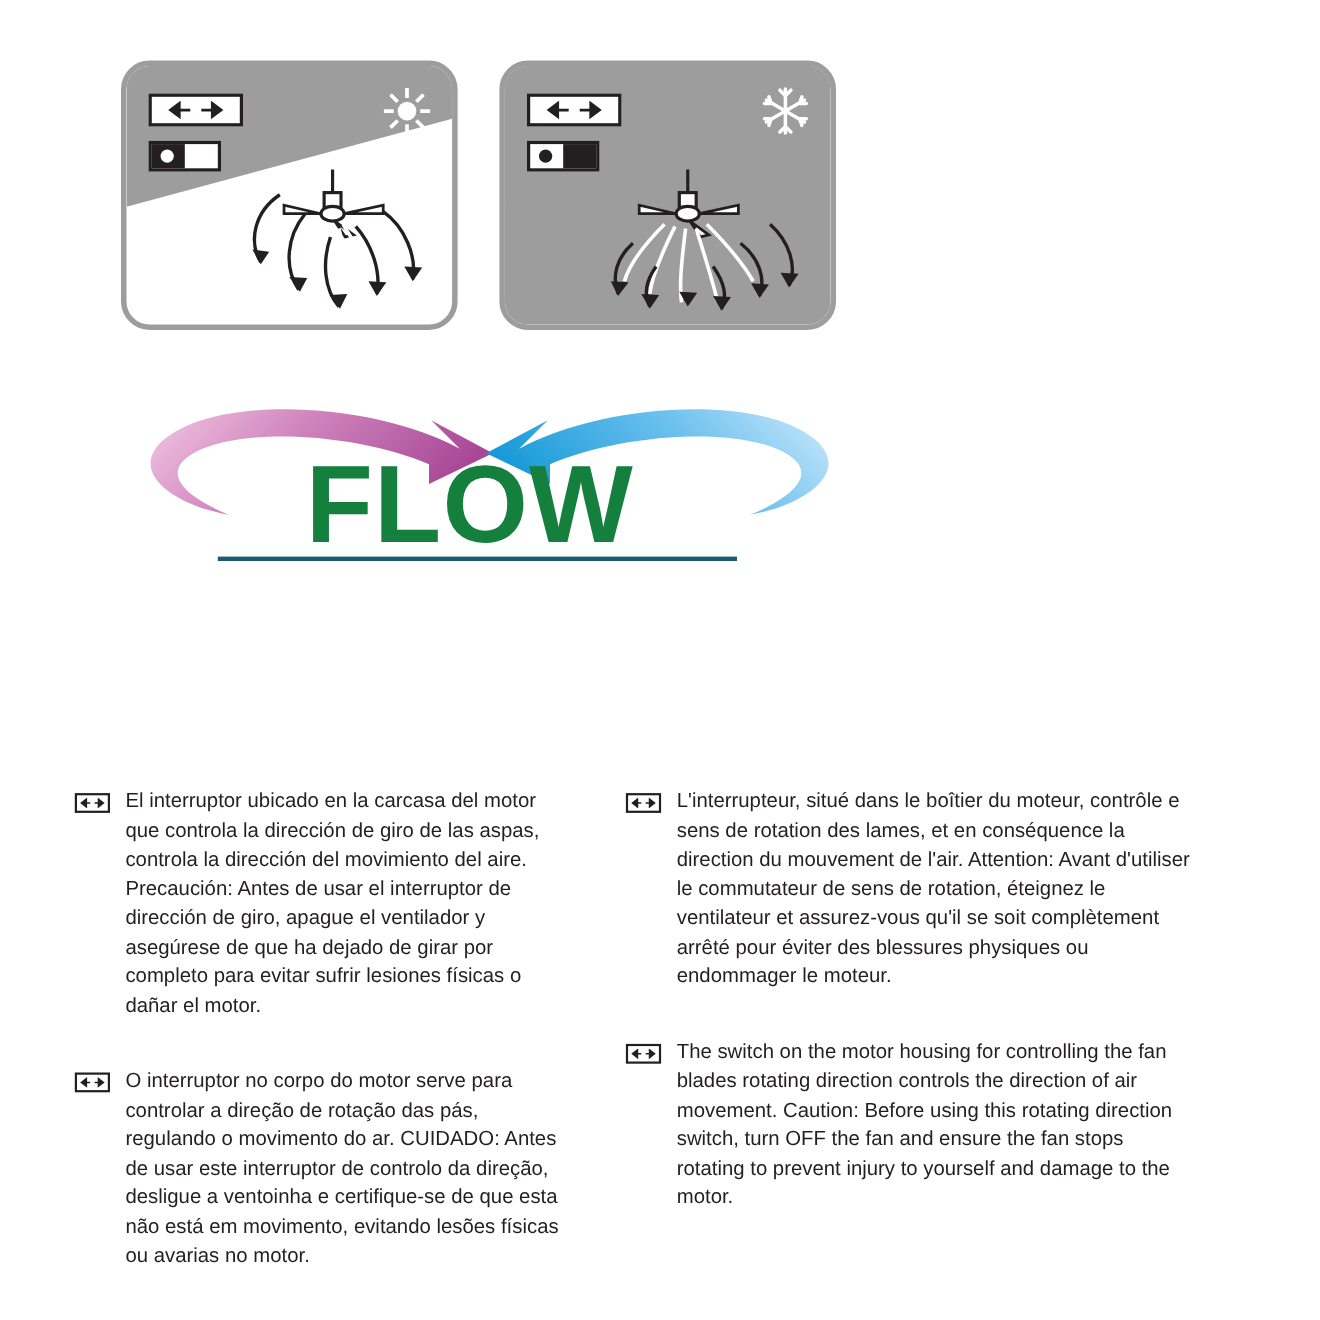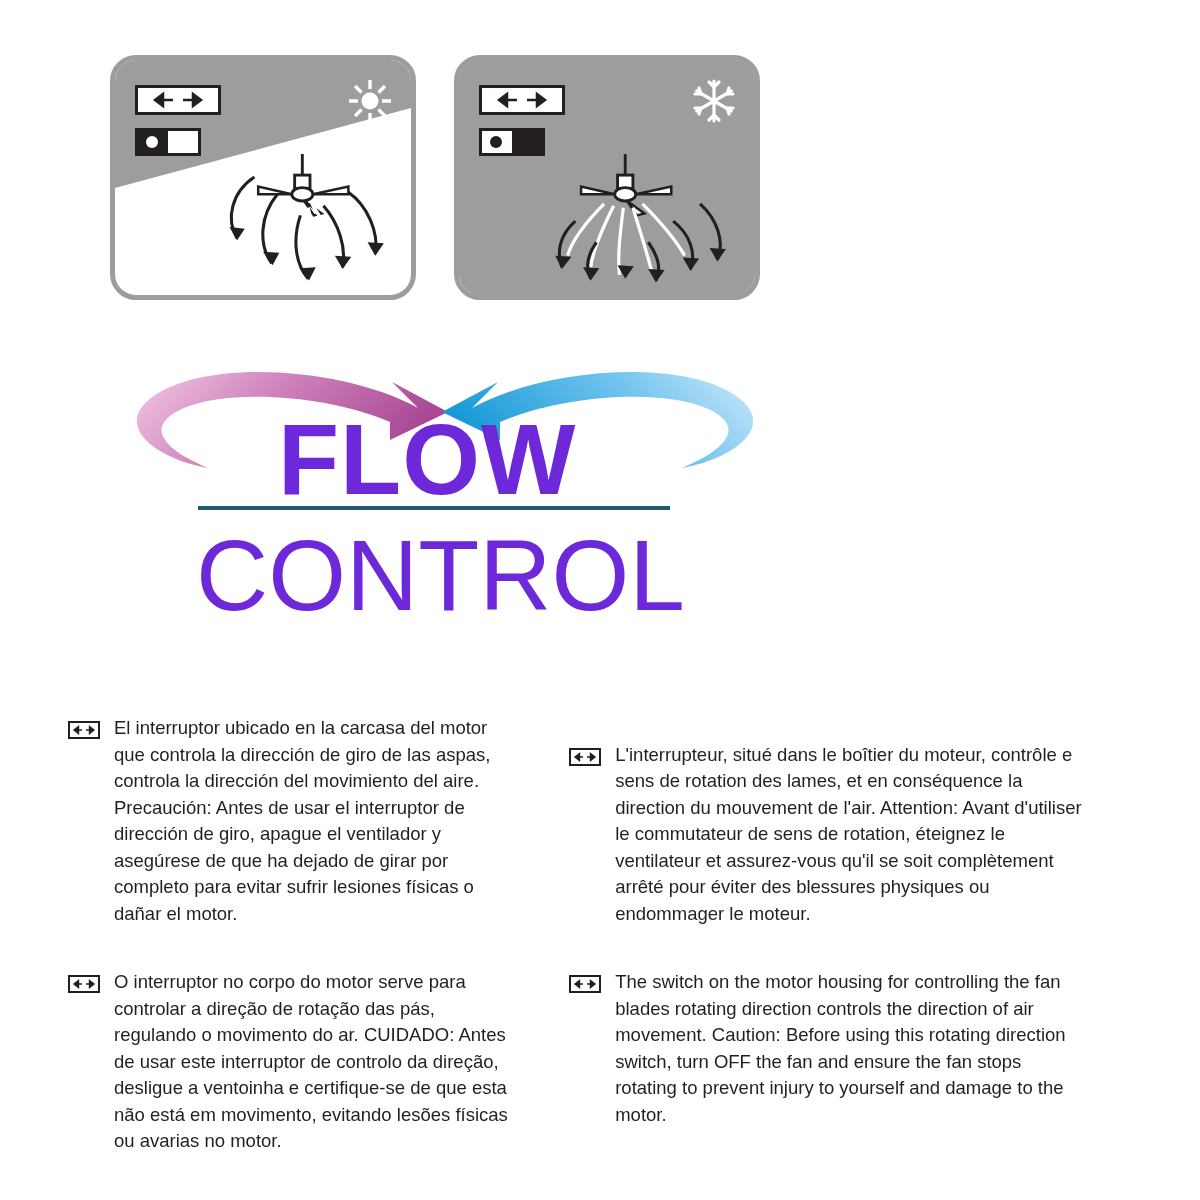--- a/index.html
+++ b/index.html
@@ -99,21 +99,21 @@
     position: absolute;
     left: 100px;
     top: 330px;
     width: 690px;
     height: 290px;
   }
   .logo-svg { position: absolute; left: 0; top: 0; }
   .logo-word {
     position: absolute;
     font-family: "Liberation Sans", sans-serif;
-    color: #6d28d9;
+    color: #15803d;
     letter-spacing: -1px;
   }
   .logo-flow {
     left: 178px;
     top: 72px;
     font-size: 100px;
     font-weight: bold;
     letter-spacing: 1px;
   }
   .logo-rule {
@@ -132,21 +132,20 @@
     letter-spacing: 0px;
   }
 
   
   .columns {
     position: absolute;
     left: 0;
     top: 715px;
     width: 1100px;
     display: flex;
-    align-items: center;
   }
   .col { width: 600px; }
   .col.left { padding-left: 68px; padding-right: 22px; }
   .col.right { padding-left: 628px; }
   .col.right { padding-left: 0; }
   .columns .col.right { margin-left: 28px; }
 
   .para {
     display: flex;
     align-items: flex-start;
@@ -344,21 +343,20 @@
              C 626 120, 648 96, 606 78
              C 558 58, 460 66, 400 92
              L 400 110
              L 342 82
              L 398 52
              Z" fill="url(#blueGrad)"></path>
   </svg>
 
   <div class="logo-word logo-flow">FLOW</div>
   <div class="logo-rule"></div>
-  <div class="logo-word logo-control">CONTROL</div>
 </div>
 
 <div class="columns">
 
   <div class="col left">
     <div class="para">
       <span class="para-icon">
         <svg viewBox="0 0 24 10">
           <path d="M10 5 L4 5 M6.5 1.5 L2 5 L6.5 8.5 Z" fill="#231f20" stroke="#231f20" stroke-width="1.4"></path>
           <path d="M14 5 L20 5 M17.5 1.5 L22 5 L17.5 8.5 Z" fill="#231f20" stroke="#231f20" stroke-width="1.4"></path>

